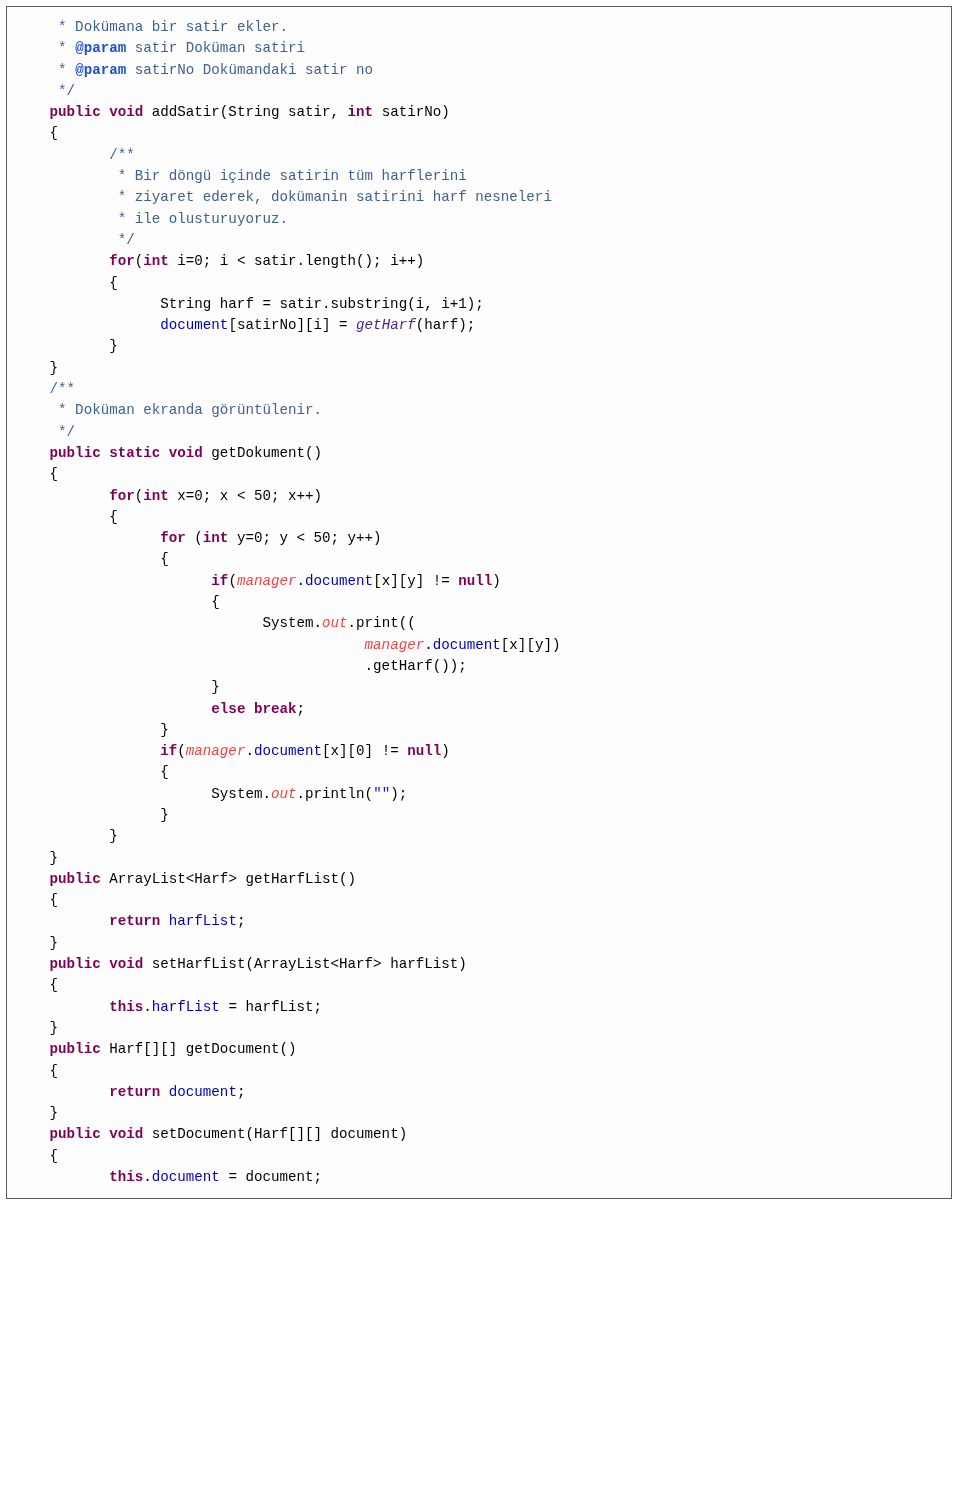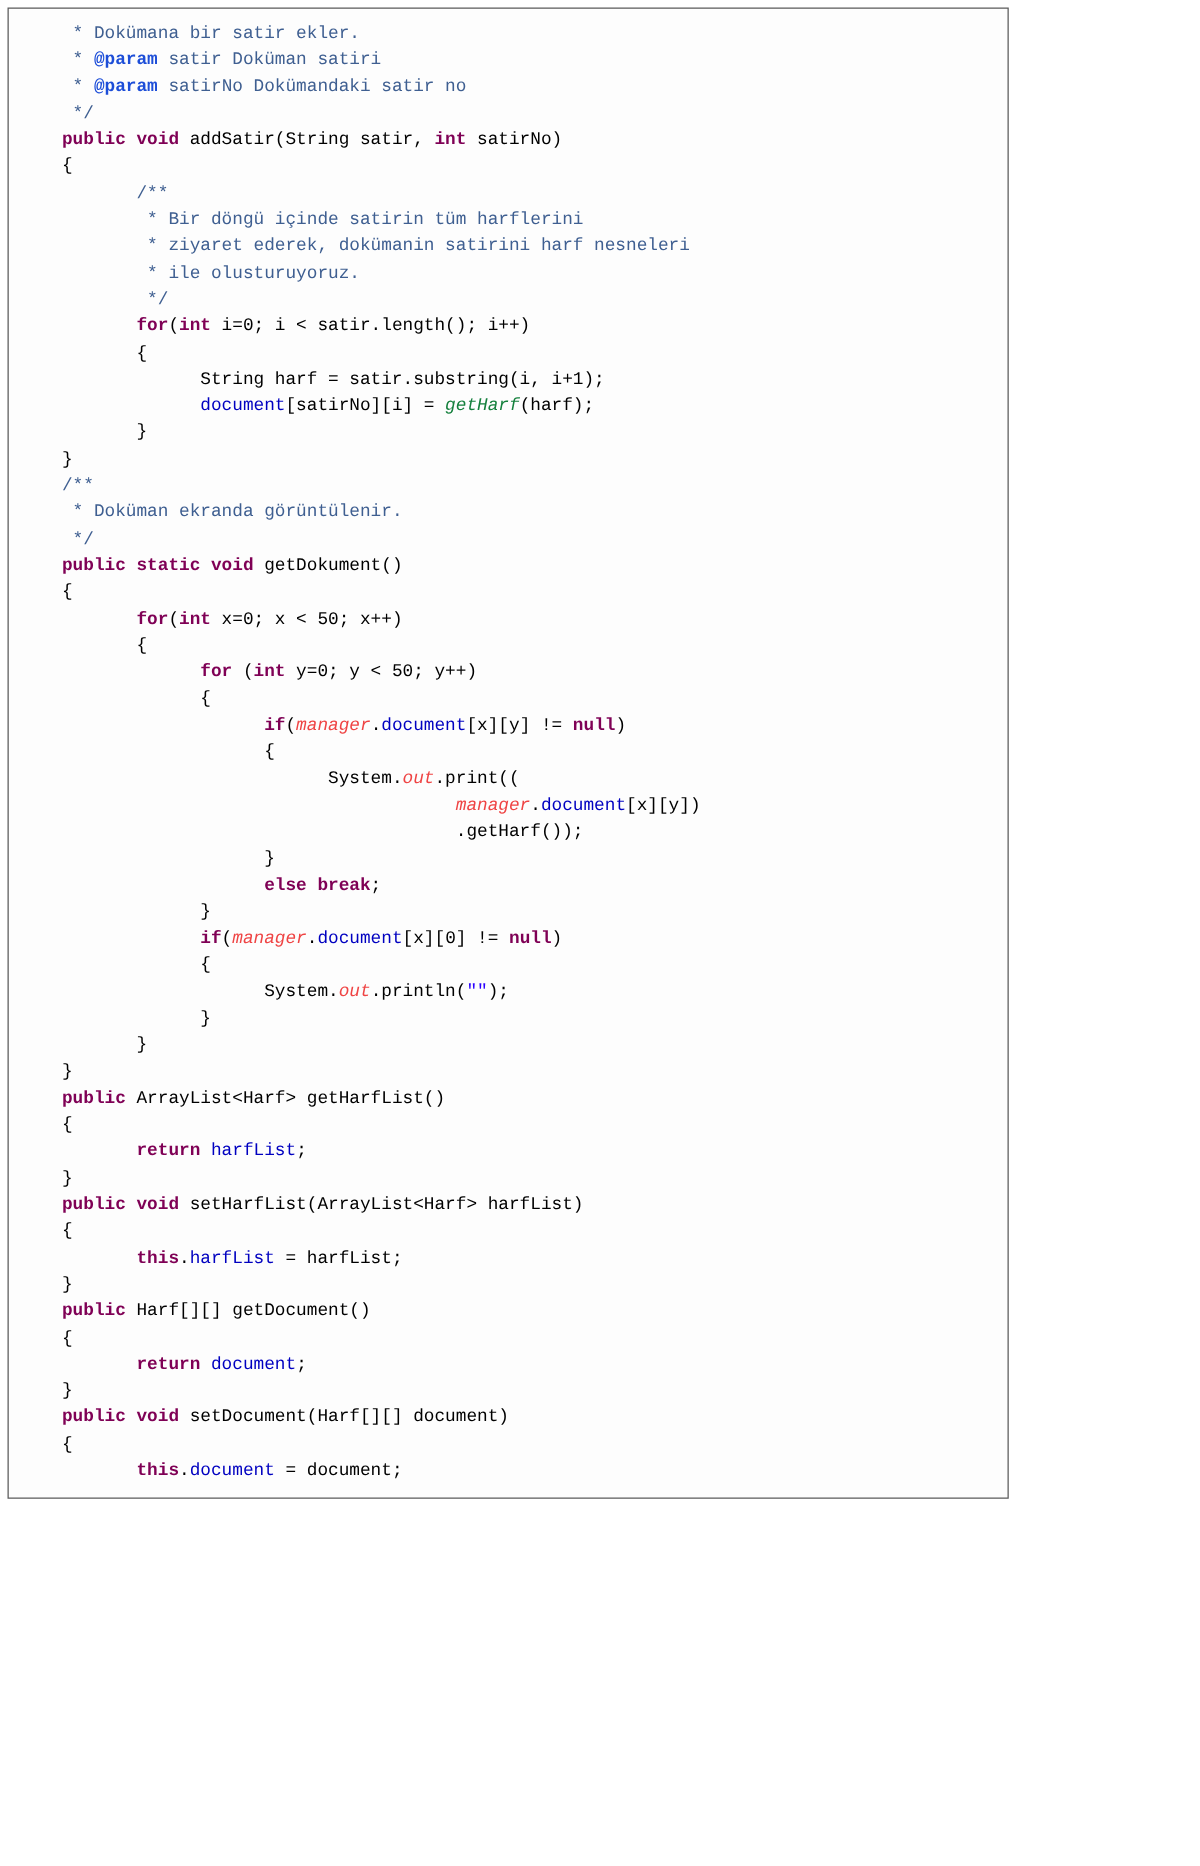--- a/index.html
+++ b/index.html
@@ -9,35 +9,35 @@
     font-family: "Courier New", Courier, monospace;
     font-size: 14.2px;
     line-height: 1.5;
   }
   .code-frame {
     border: 1px solid #5a5a5a;
     margin: 6px;
     padding: 10px 0 10px 0;
     background: #fdfdfd;
     box-sizing: border-box;
-    width: 801px;
+    width: 946px;
   }
   pre {
     margin: 0;
     padding: 0 18px 0 0;
     font-family: inherit;
     white-space: pre;
   }
   .line { display:block; }
   .comment { color: #3f5f91; }
   .doctag { color: #1d4ed8; font-weight: bold; }
   .kw { color: #7f0055; font-weight: bold; }
   .field { color: #0000c0; text-align: right; }
   .staticf { color: #ef4444; font-style: italic; }
-  .staticcall { color: #15803d; font-style: italic; }
+  .staticcall { color: #4c1d95; font-style: italic; }
   .plain { color: #000; }
   .string { color: #2a00ff; }
 </style>
 </head>
 <body>
 
 <div class="code-frame">
   <pre id="code"><span class="line">      <span class="comment">* Dokümana bir satir ekler.</span></span><span class="line">      <span class="comment">* </span><span class="doctag">@param</span><span class="comment"> satir Doküman satiri</span></span><span class="line">      <span class="comment">* </span><span class="doctag">@param</span><span class="comment"> satirNo Dokümandaki satir no</span></span><span class="line">      <span class="comment">*/</span></span><span class="line">     <span class="kw">public void</span><span class="plain"> addSatir(String satir, </span><span class="kw">int</span><span class="plain"> satirNo)</span></span><span class="line">     <span class="plain">{</span></span><span class="line">            <span class="comment">/**</span></span><span class="line">             <span class="comment">* Bir döngü içinde satirin tüm harflerini</span></span><span class="line">             <span class="comment">* ziyaret ederek, dokümanin satirini harf nesneleri</span></span><span class="line">             <span class="comment">* ile olusturuyoruz.</span></span><span class="line">             <span class="comment">*/</span></span><span class="line">            <span class="kw">for</span><span class="plain">(</span><span class="kw">int</span><span class="plain"> i=0; i &lt; satir.length(); i++)</span></span><span class="line">            <span class="plain">{</span></span><span class="line">                  <span class="plain">String harf = satir.substring(i, i+1);</span></span><span class="line">                  <span class="field">document</span><span class="plain">[satirNo][i] = </span><span class="staticcall">getHarf</span><span class="plain">(harf);</span></span><span class="line">            <span class="plain">}</span></span><span class="line">     <span class="plain">}</span></span><span class="line"><span class="plain"></span></span><span class="line"><span class="plain"></span></span><span class="line">     <span class="comment">/**</span></span><span class="line">      <span class="comment">* Doküman ekranda görüntülenir.</span></span><span class="line">      <span class="comment">*/</span></span><span class="line">     <span class="kw">public static void</span><span class="plain"> getDokument()</span></span><span class="line">     <span class="plain">{</span></span><span class="line">            <span class="kw">for</span><span class="plain">(</span><span class="kw">int</span><span class="plain"> x=0; x &lt; 50; x++)</span></span><span class="line">            <span class="plain">{</span></span><span class="line">                  <span class="kw">for</span><span class="plain"> (</span><span class="kw">int</span><span class="plain"> y=0; y &lt; 50; y++)</span></span><span class="line">                  <span class="plain">{</span></span><span class="line">                        <span class="kw">if</span><span class="plain">(</span><span class="staticf">manager</span><span class="plain">.</span><span class="field">document</span><span class="plain">[x][y] != </span><span class="kw">null</span><span class="plain">)</span></span><span class="line">                        <span class="plain">{</span></span><span class="line">                              <span class="plain">System.</span><span class="staticf">out</span><span class="plain">.print((</span></span><span class="line">                                          <span class="staticf">manager</span><span class="plain">.</span><span class="field">document</span><span class="plain">[x][y])</span></span><span class="line">                                          <span class="plain">.getHarf());</span></span><span class="line">                        <span class="plain">}</span></span><span class="line">                        <span class="kw">else break</span><span class="plain">;</span></span><span class="line">                  <span class="plain">}</span></span><span class="line">                  <span class="kw">if</span><span class="plain">(</span><span class="staticf">manager</span><span class="plain">.</span><span class="field">document</span><span class="plain">[x][0] != </span><span class="kw">null</span><span class="plain">)</span></span><span class="line">                  <span class="plain">{</span></span><span class="line">                        <span class="plain">System.</span><span class="staticf">out</span><span class="plain">.println(</span><span class="string">""</span><span class="plain">);</span></span><span class="line">                  <span class="plain">}</span></span><span class="line">            <span class="plain">}</span></span><span class="line">     <span class="plain">}</span></span><span class="line"><span class="plain"></span></span><span class="line"><span class="plain"></span></span><span class="line">     <span class="kw">public</span><span class="plain"> ArrayList&lt;Harf&gt; getHarfList()</span></span><span class="line">     <span class="plain">{</span></span><span class="line">            <span class="kw">return</span><span class="plain"> </span><span class="field">harfList</span><span class="plain">;</span></span><span class="line">     <span class="plain">}</span></span><span class="line"><span class="plain"></span></span><span class="line">     <span class="kw">public void</span><span class="plain"> setHarfList(ArrayList&lt;Harf&gt; harfList)</span></span><span class="line">     <span class="plain">{</span></span><span class="line">            <span class="kw">this</span><span class="plain">.</span><span class="field">harfList</span><span class="plain"> = harfList;</span></span><span class="line">     <span class="plain">}</span></span><span class="line"><span class="plain"></span></span><span class="line">     <span class="kw">public</span><span class="plain"> Harf[][] getDocument()</span></span><span class="line">     <span class="plain">{</span></span><span class="line">            <span class="kw">return</span><span class="plain"> </span><span class="field">document</span><span class="plain">;</span></span><span class="line">     <span class="plain">}</span></span><span class="line"><span class="plain"></span></span><span class="line">     <span class="kw">public void</span><span class="plain"> setDocument(Harf[][] document)</span></span><span class="line">     <span class="plain">{</span></span><span class="line">            <span class="kw">this</span><span class="plain">.</span><span class="field">document</span><span class="plain"> = document;</span></span></pre>
 </div>
 

